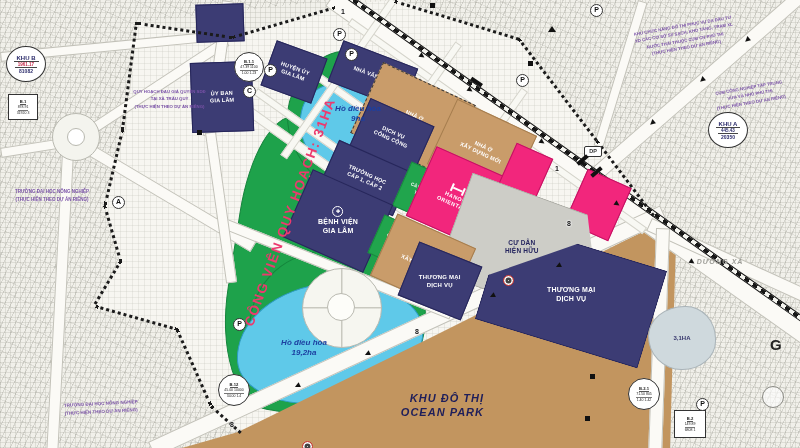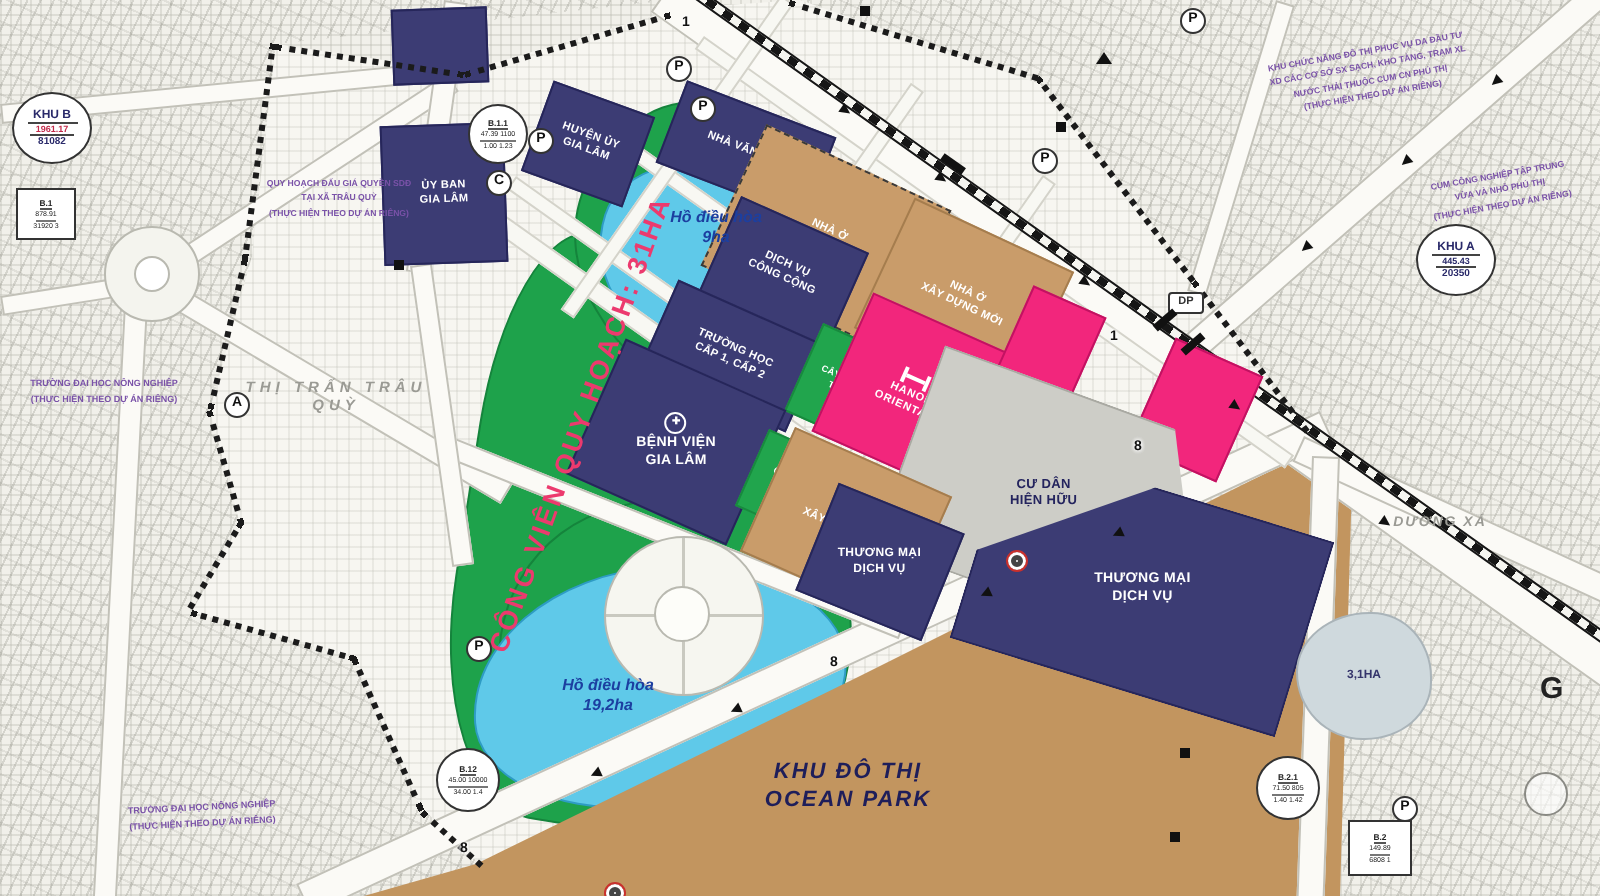--- a/index.html
+++ b/index.html
@@ -219,23 +219,22 @@
   <div class="bnd" style="left:232px;top:36px;width:107px;transform:rotate(-16.2deg);"></div>
   <div class="bnd" style="left:395px;top:0;width:130px;transform:rotate(16.9deg);"></div>
   <div class="bnd" style="left:520px;top:38px;width:128px;transform:rotate(52.6deg);"></div>
   <div class="bnd" style="left:598px;top:140px;width:94px;transform:rotate(52.8deg);"></div>
 
   <div class="cv">CÔNG VIÊN QUY HOẠCH: 31HA</div>
   <div class="txt laketxt" style="left:318px;top:104px;width:80px;">Hồ điều hòa
 9ha</div>
   <div class="txt laketxt" style="left:264px;top:338px;width:80px;">Hồ điều hòa
 19,2ha</div>
-  <div class="txt oceantxt" style="left:364px;top:380px;width:120px;">KHU ĐÔ THỊ
+  <div class="txt oceantxt" style="left:364px;top:392px;width:120px;text-align:right;">KHU ĐÔ THỊ
 OCEAN PARK</div>
-  <div class="txt graytxt" style="left:118px;top:189px;width:100px;font-size:7.5px;letter-spacing:2.5px;">THỊ TRẤN TRÂU QUỲ</div>
   <div class="txt graytxt" style="left:690px;top:258px;width:60px;font-size:7px;letter-spacing:1px;">DƯƠNG XÁ</div>
 
   <div class="note" style="left:132px;top:88px;width:75px;">QUY HOẠCH ĐẤU GIÁ QUYỀN SDĐ
 TẠI XÃ TRÂU QUỲ
 (THỰC HIỆN THEO DỰ ÁN RIÊNG)</div>
   <div class="note" style="left:8px;top:188px;width:88px;font-size:4.5px;">TRƯỜNG ĐẠI HỌC NÔNG NGHIỆP
 (THỰC HIỆN THEO DỰ ÁN RIÊNG)</div>
   <div class="note" style="left:55px;top:400px;width:92px;font-size:4.5px;transform:rotate(-3deg);">TRƯỜNG ĐẠI HỌC NÔNG NGHIỆP
 (THỰC HIỆN THEO DỰ ÁN RIÊNG)</div>
   <div class="note" style="left:622px;top:22px;width:125px;transform:rotate(-10deg);">KHU CHỨC NĂNG ĐÔ THỊ PHỤC VỤ DA ĐẦU TƯ

